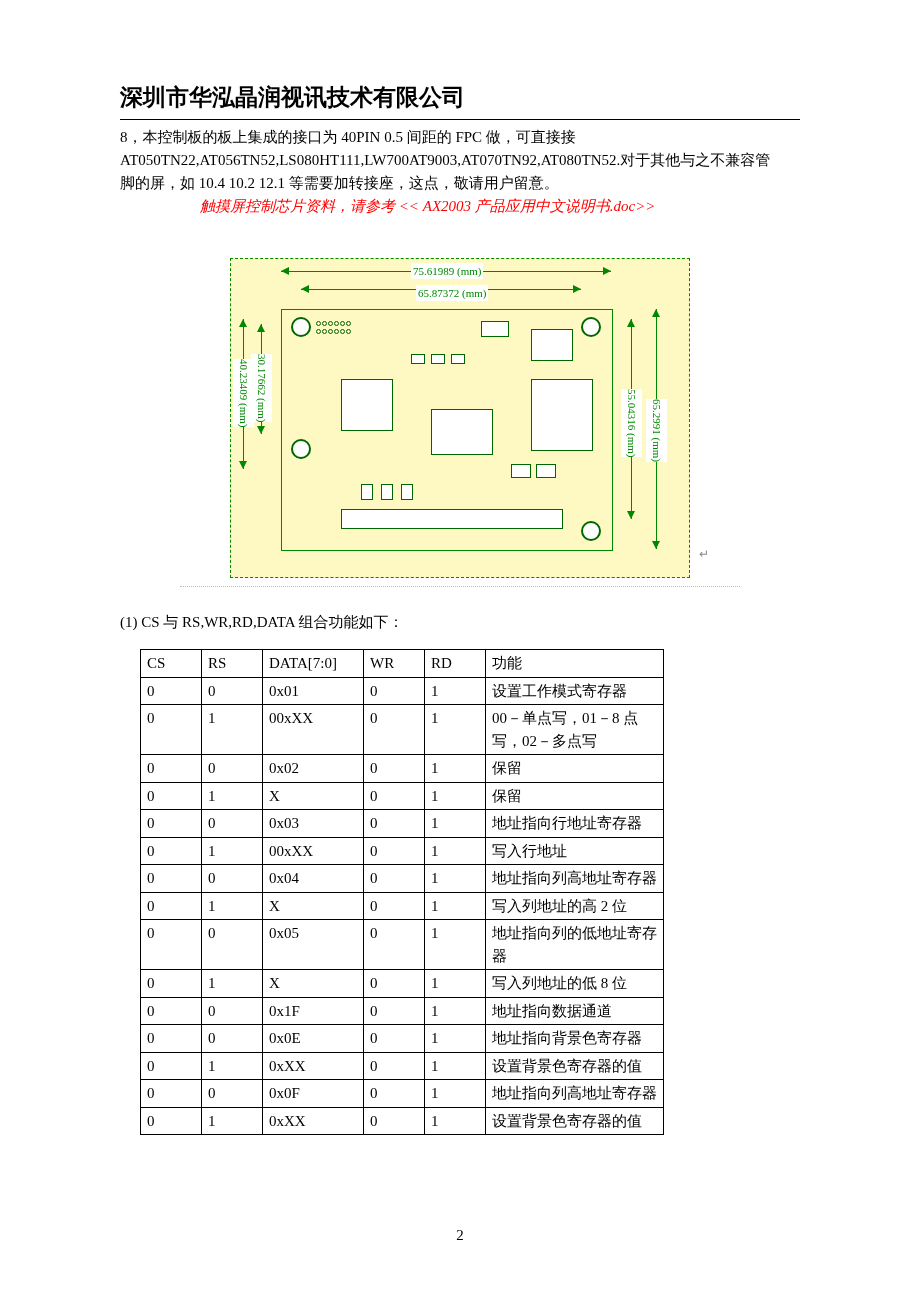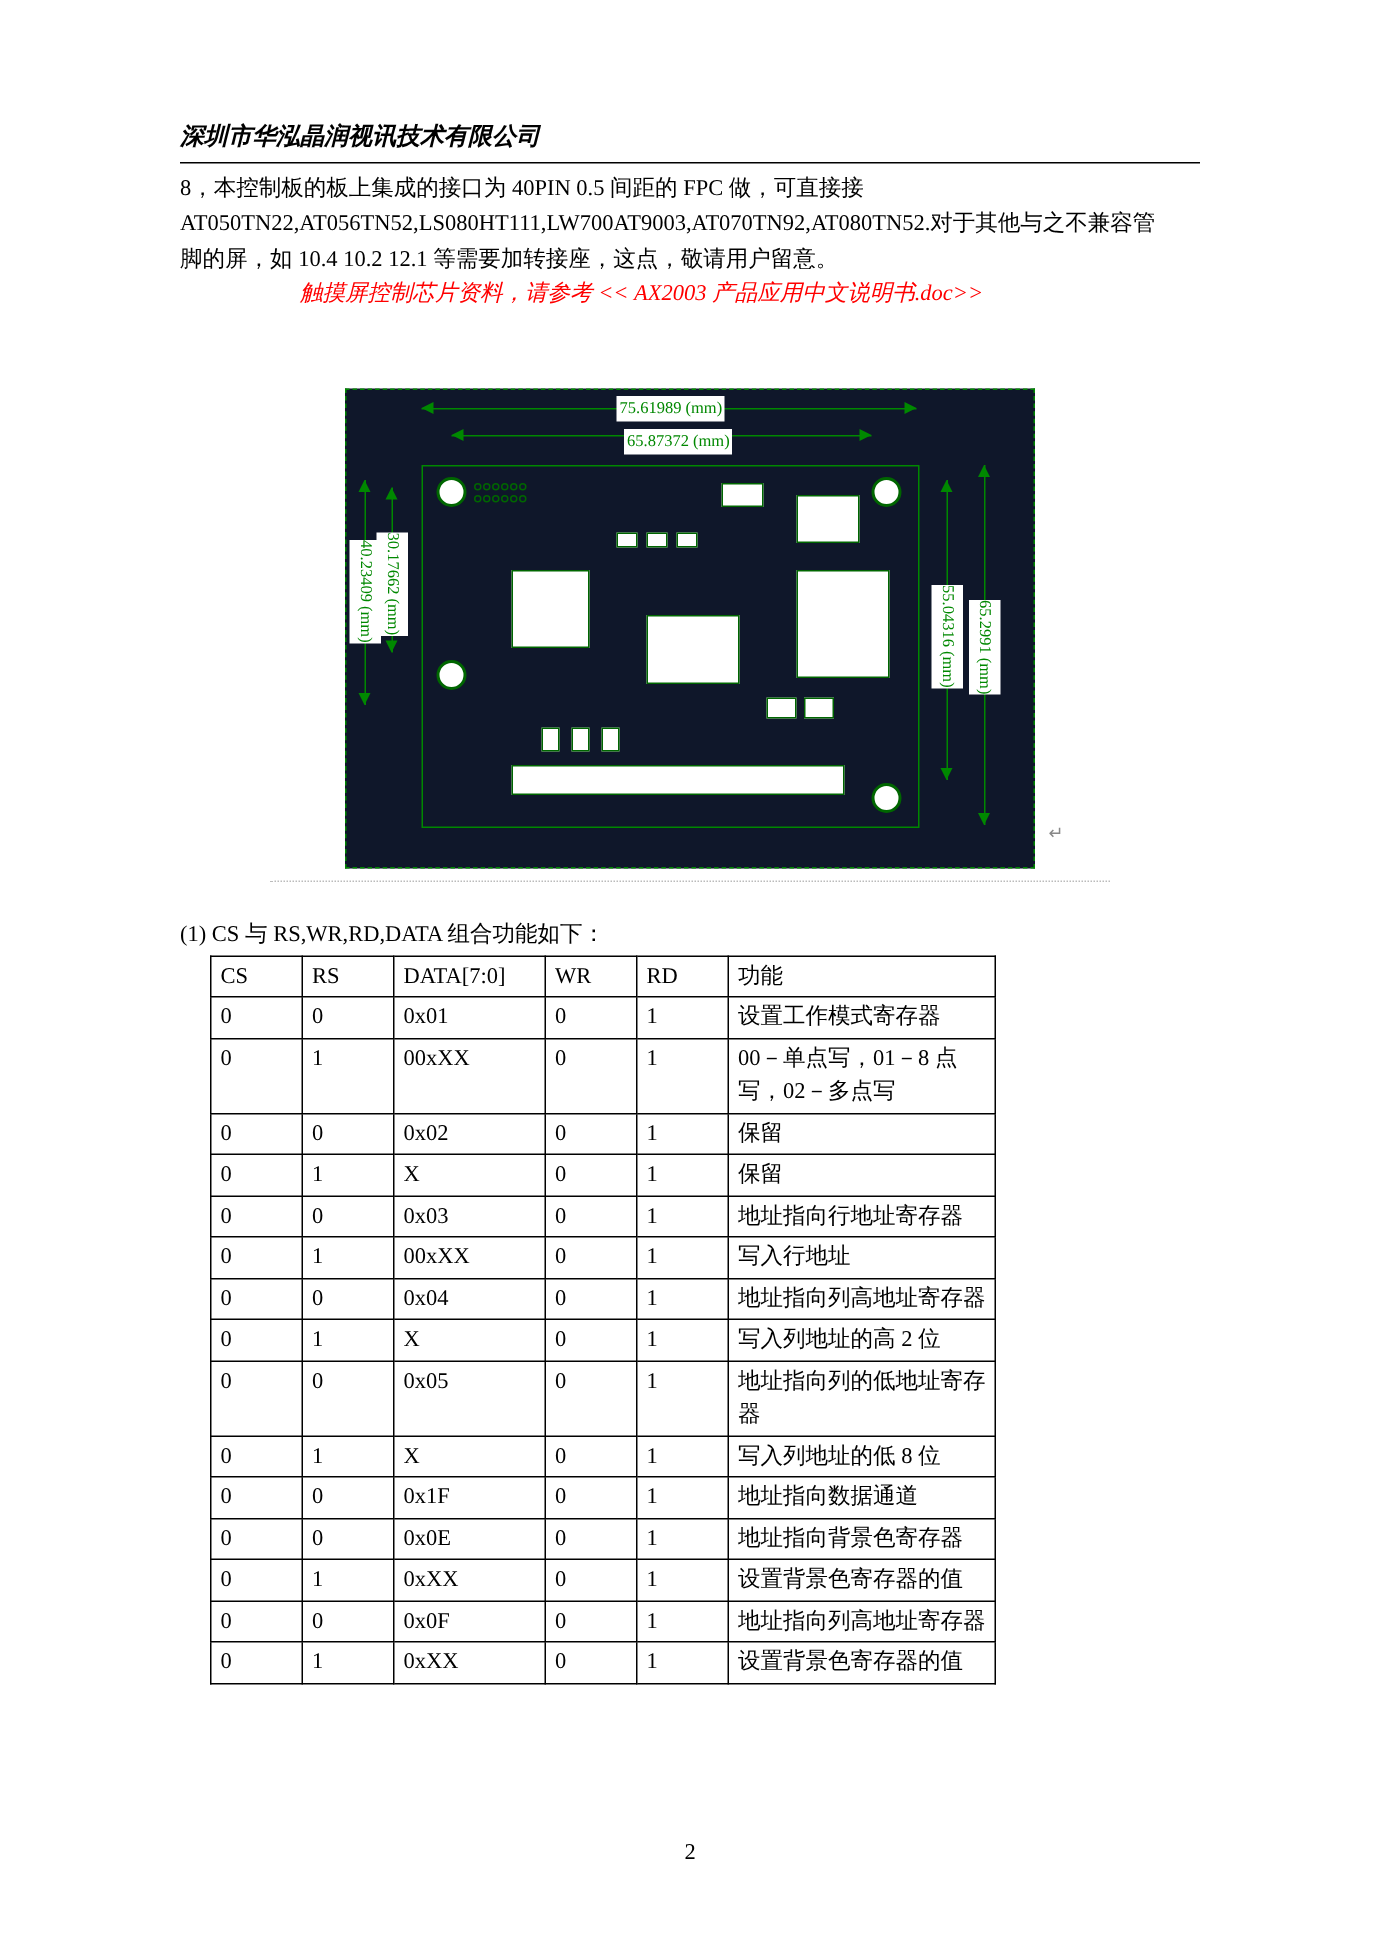--- a/index.html
+++ b/index.html
@@ -14,66 +14,65 @@
       color: #000;
       position: relative;
       line-height: 1.5;
     }
     .page {
       padding: 80px 120px 60px 120px;
       box-sizing: border-box;
     }
     .company-title {
       font-family: "SimHei", "Microsoft YaHei", sans-serif;
-      font-size: 16px;
+      font-size: 23px;
       font-weight: bold;
       margin-bottom: 4px;
-      font-style: italic;
     }
     .hr-line {
       border: none;
       border-top: 1px solid #000;
       margin: 0 0 6px 0;
     }
     .para-justify {
       text-align: justify;
       text-justify: inter-character;
       line-height: 1.55;
     }
     .red-text { color: #ff0000; }
     .indent-center { text-align: left; margin-left: 80px; font-style: italic; }
     .section-heading {
       margin-top: 28px;
       margin-bottom: 12px;
     }
     .diagram-box {
       width: 460px;
       height: 320px;
-      margin: 52px auto 8px auto;
+      margin: 40px auto 8px auto;
       border: 1px dashed #008800;
       position: relative;
-      background: #0f172a;
+      background: #fef9c3;
       box-sizing: border-box;
     }
     .dim-line-h { position:absolute; height:0; border-top:1px solid #008800; }
     .dim-line-v { position:absolute; width:0; border-left:1px solid #008800; }
     .dim-arrow-l, .dim-arrow-r, .dim-arrow-u, .dim-arrow-d { position:absolute; width:0; height:0; }
     .dim-arrow-l { border-top:4px solid transparent; border-bottom:4px solid transparent; border-right:8px solid #008800; }
     .dim-arrow-r { border-top:4px solid transparent; border-bottom:4px solid transparent; border-left:8px solid #008800; }
     .dim-arrow-u { border-left:4px solid transparent; border-right:4px solid transparent; border-bottom:8px solid #008800; }
     .dim-arrow-d { border-left:4px solid transparent; border-right:4px solid transparent; border-top:8px solid #008800; }
     .dim-label { position:absolute; font-size:11px; color:#008800; background:#fff; padding:0 2px; white-space:nowrap; }
     .dim-label-v { writing-mode: vertical-rl; text-orientation: mixed; }
     .pcb-outline { position:absolute; border:1px solid #008800; }
     .mount-hole { position:absolute; width:16px; height:16px; border-radius:50%; border:2px solid #006600; background:#fff; }
     .chip { position:absolute; border:1px solid #006600; background:#fff; }
     .pad-row { position:absolute; display:flex; gap:1px; }
     .pad-row span { width:3px; height:3px; border:1px solid #006600; border-radius:50%; }
     .faint-hr { border:none; border-top:1px dotted #bbb; margin: 8px 60px 24px 60px; }
-    .table-caption { margin-top: 12px; margin-bottom: 2px; }
+    .table-caption { margin-top: 12px; margin-bottom: 16px; }
     table.signal-table {
       border-collapse: collapse;
       width: 524px;
       margin-left: 20px;
       font-size: 15px;
     }
     table.signal-table th, table.signal-table td {
       border: 1px solid #000;
       padding: 2px 6px;
       text-align: left;

